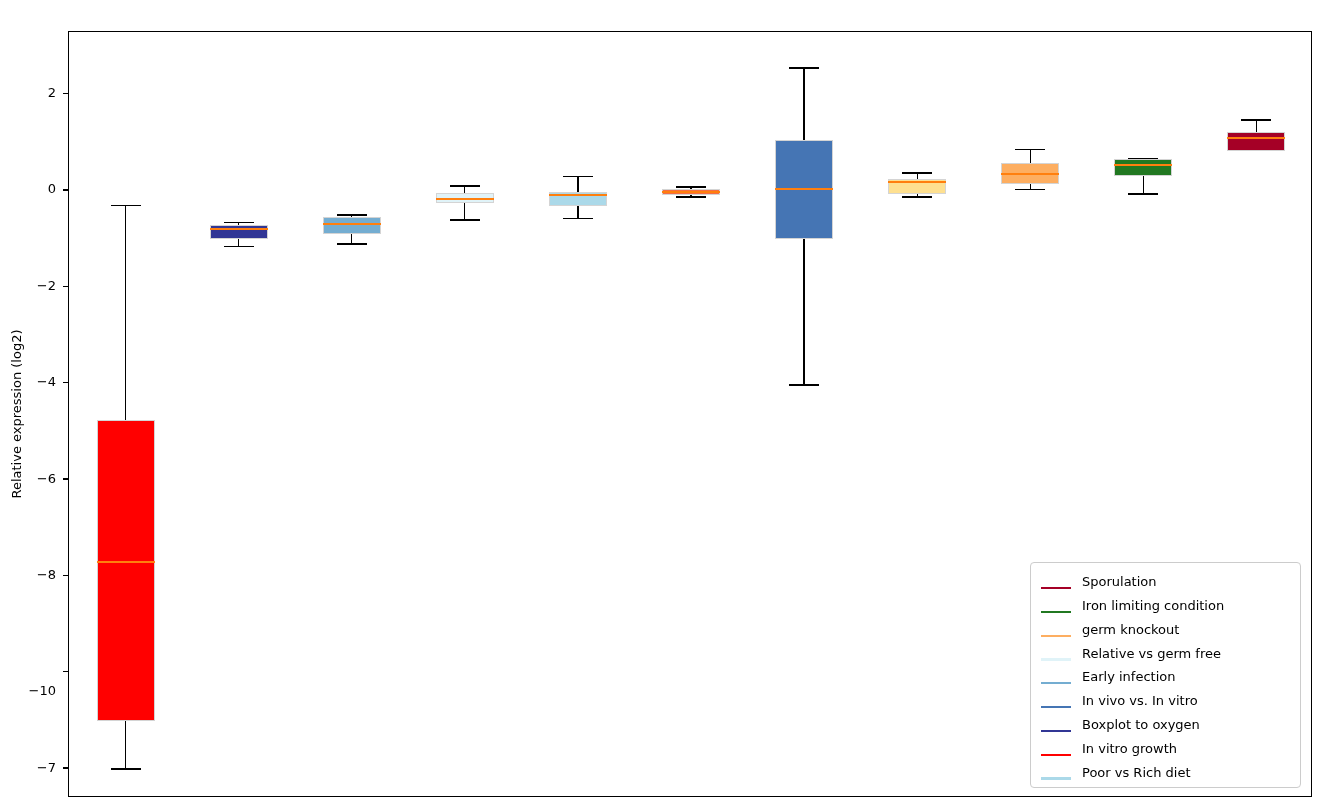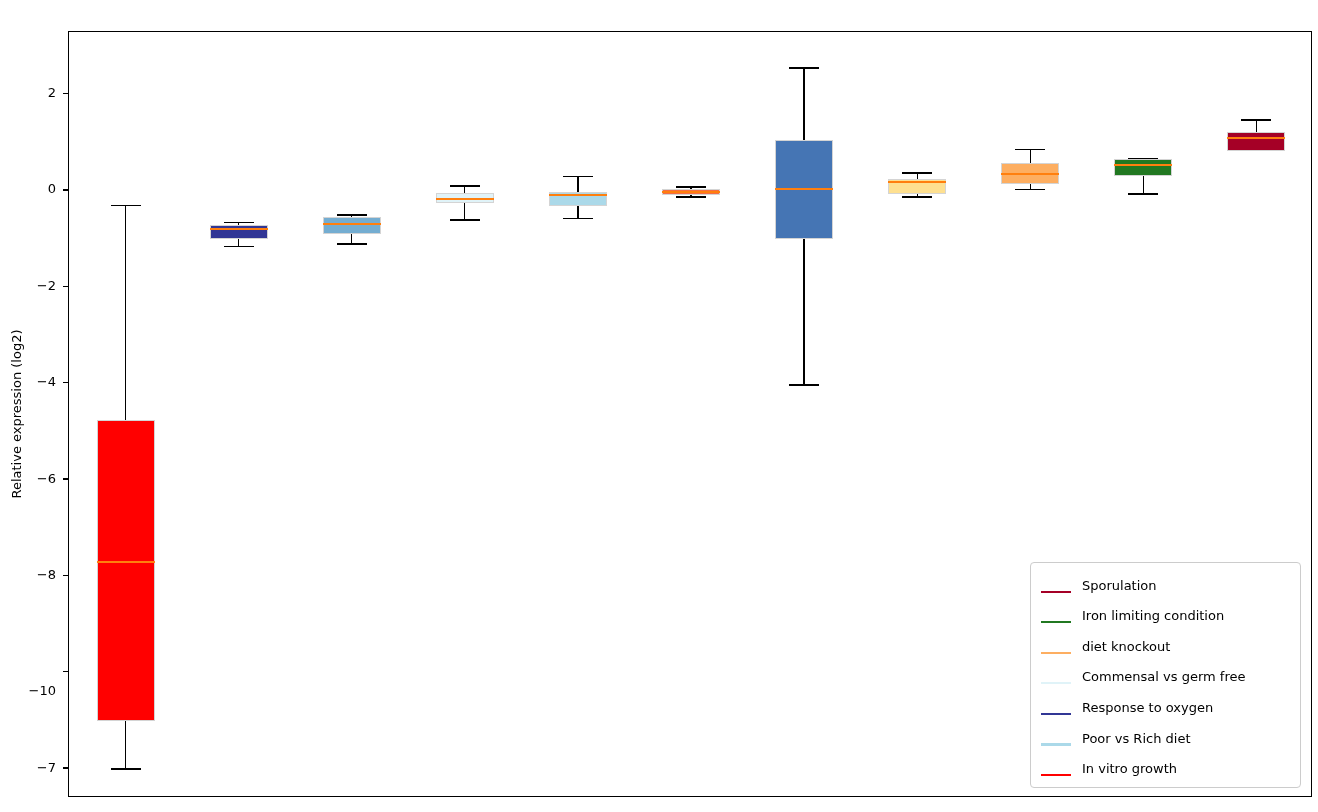--- a/index.html
+++ b/index.html
@@ -169,32 +169,40 @@
       <div class="legend-row">
         <div class="legend-swatch" style="background: rgb(165, 0, 38);"></div>
         <div class="legend-text">Sporulation</div>
       </div>
       <div class="legend-row">
         <div class="legend-swatch" style="background: rgb(33, 120, 33);"></div>
         <div class="legend-text">Iron limiting condition</div>
       </div>
       <div class="legend-row">
         <div class="legend-swatch" style="background: rgb(253, 174, 97);"></div>
-        <div class="legend-text">diet knockout</div>
+        <div class="legend-text">germ knockout</div>
       </div>
       <div class="legend-row">
         <div class="legend-swatch" style="background: rgb(224, 243, 248);"></div>
-        <div class="legend-text">Commensal vs germ free</div>
+        <div class="legend-text">Relative vs germ free</div>
+      </div>
+      <div class="legend-row">
+        <div class="legend-swatch" style="background: rgb(116, 173, 209);"></div>
+        <div class="legend-text">Early infection</div>
+      </div>
+      <div class="legend-row">
+        <div class="legend-swatch" style="background: rgb(69, 117, 180);"></div>
+        <div class="legend-text">In vivo vs. In vitro</div>
       </div>
       <div class="legend-row">
         <div class="legend-swatch" style="background: rgb(49, 54, 149);"></div>
-        <div class="legend-text">Response to oxygen</div>
+        <div class="legend-text">Boxplot to oxygen</div>
+      </div>
+      <div class="legend-row">
+        <div class="legend-swatch" style="background: rgb(255, 0, 0);"></div>
+        <div class="legend-text">In vitro growth</div>
       </div>
       <div class="legend-row">
         <div class="legend-swatch" style="background: rgb(171, 217, 233);"></div>
         <div class="legend-text">Poor vs Rich diet</div>
-      </div>
-      <div class="legend-row">
-        <div class="legend-swatch" style="background: rgb(255, 0, 0);"></div>
-        <div class="legend-text">In vitro growth</div>
       </div>
     </div>
 </div>
 
 </body></html>

